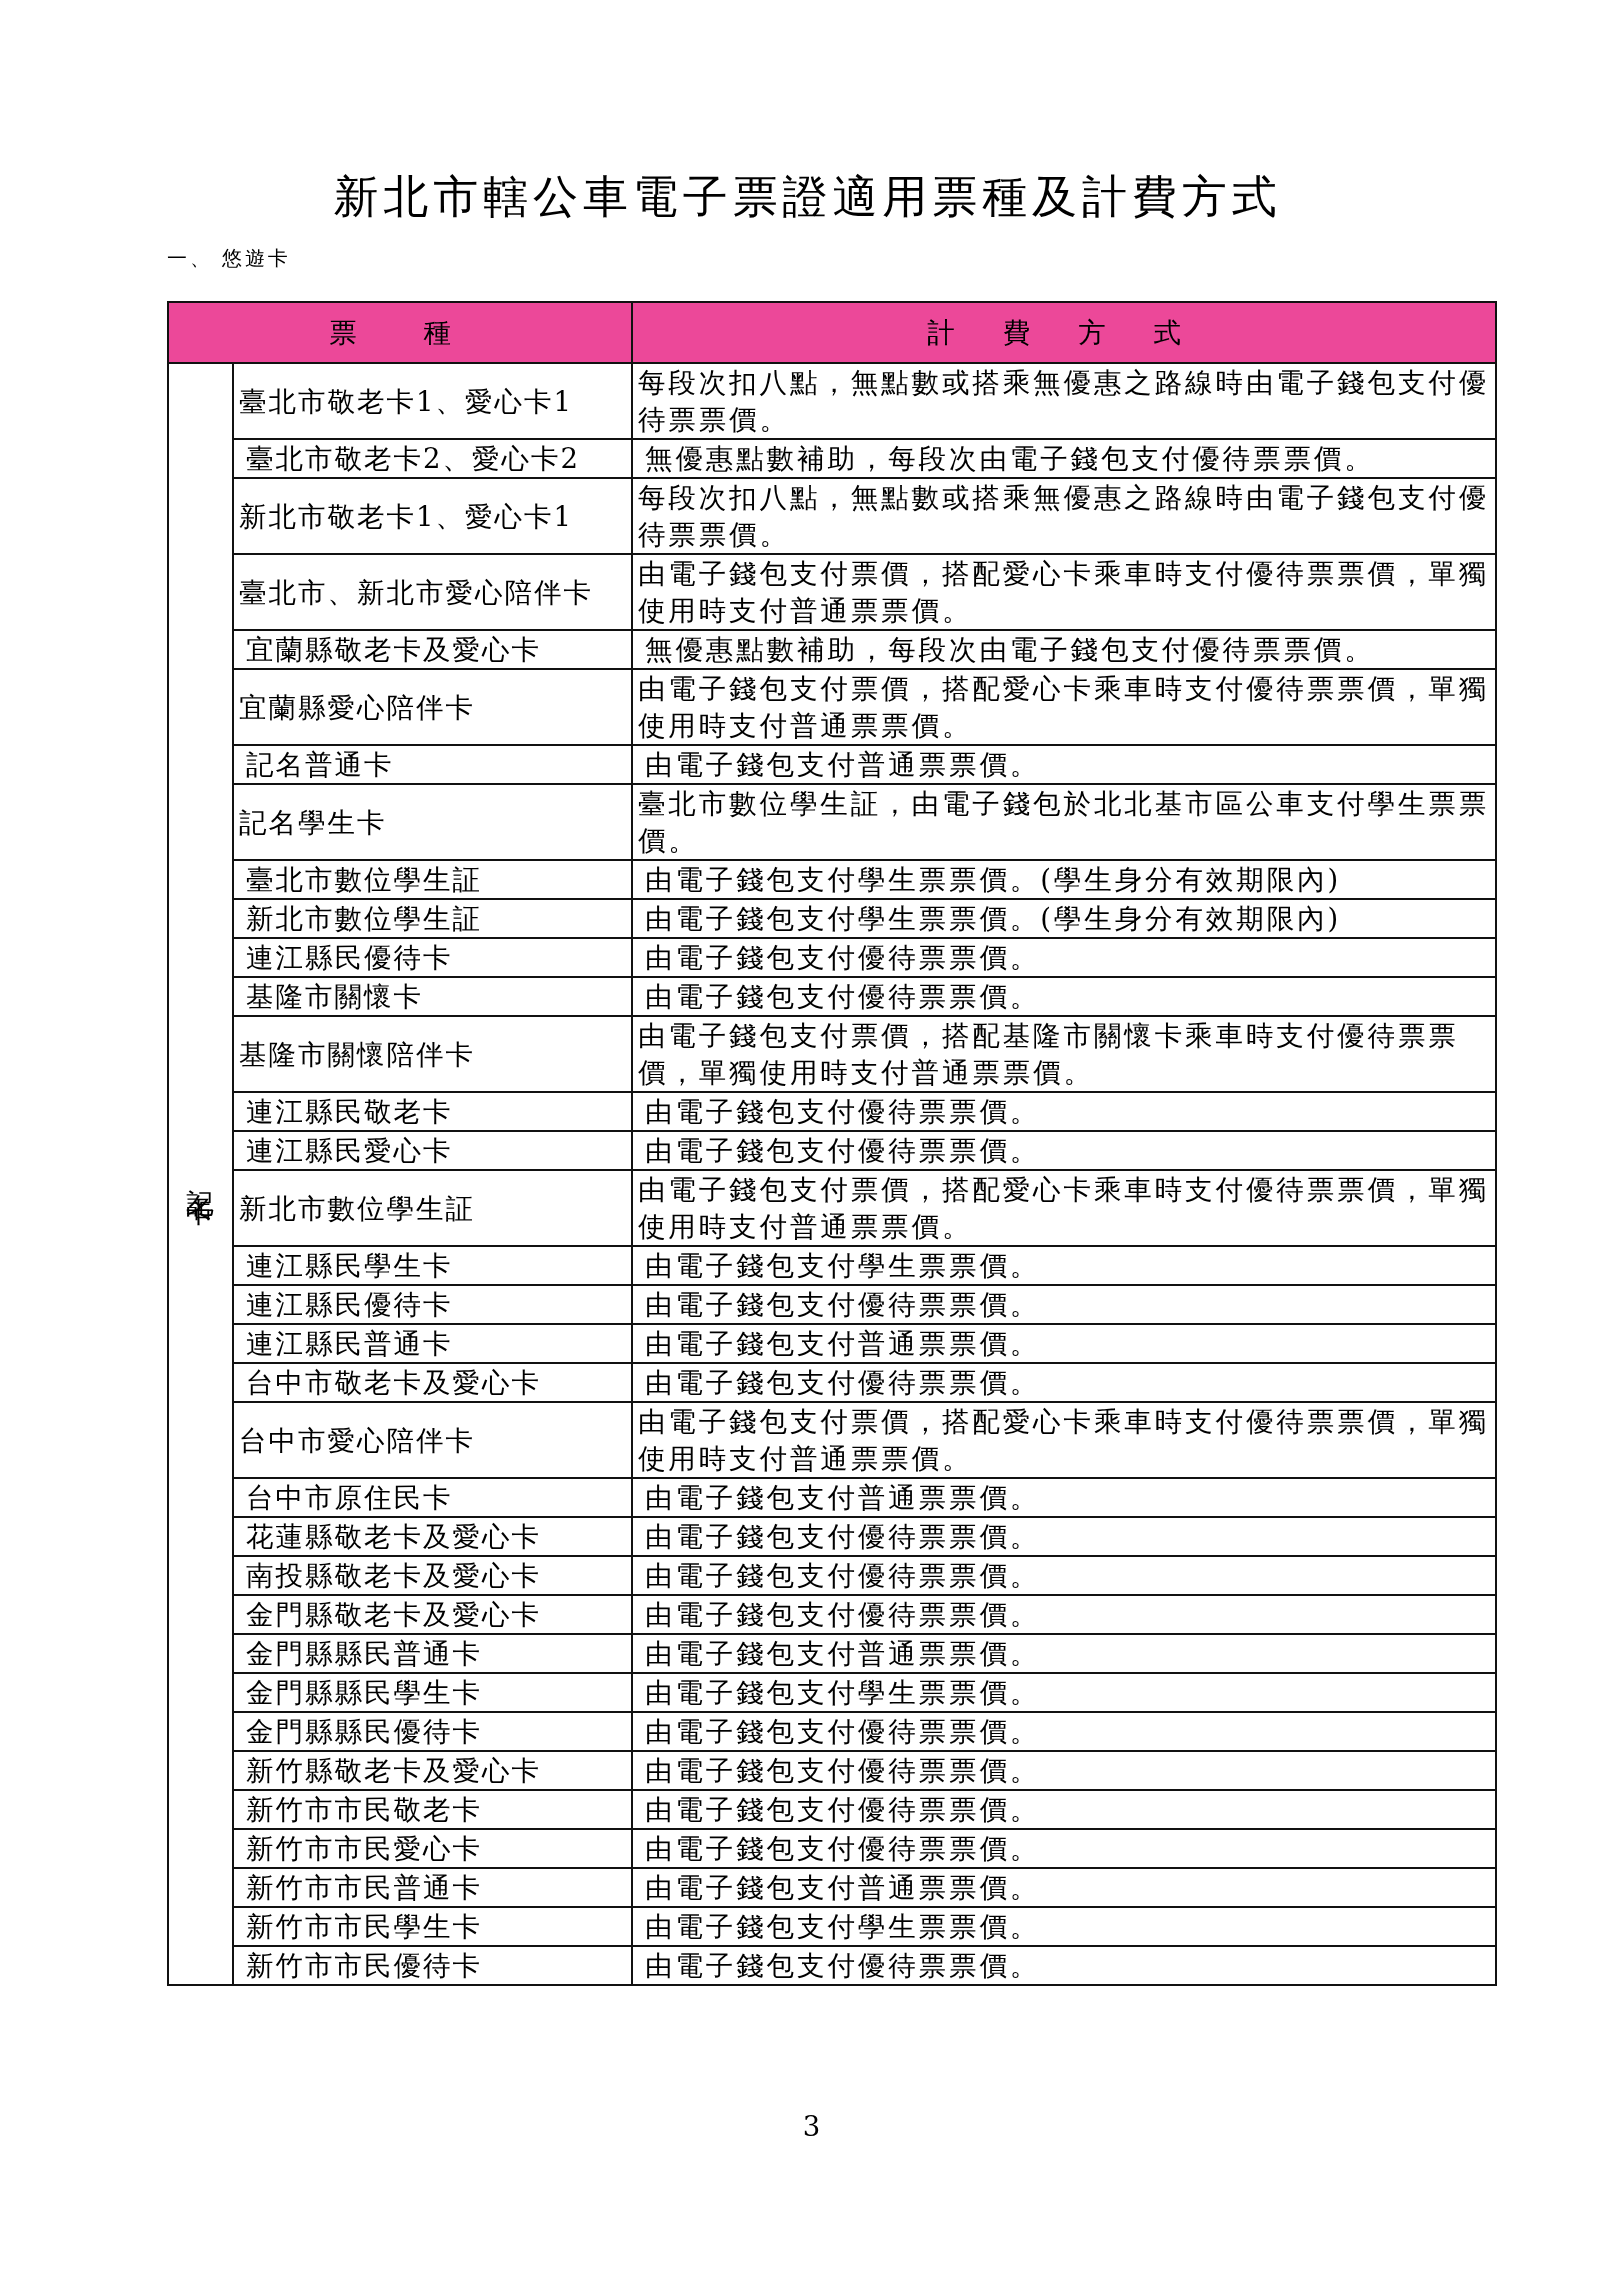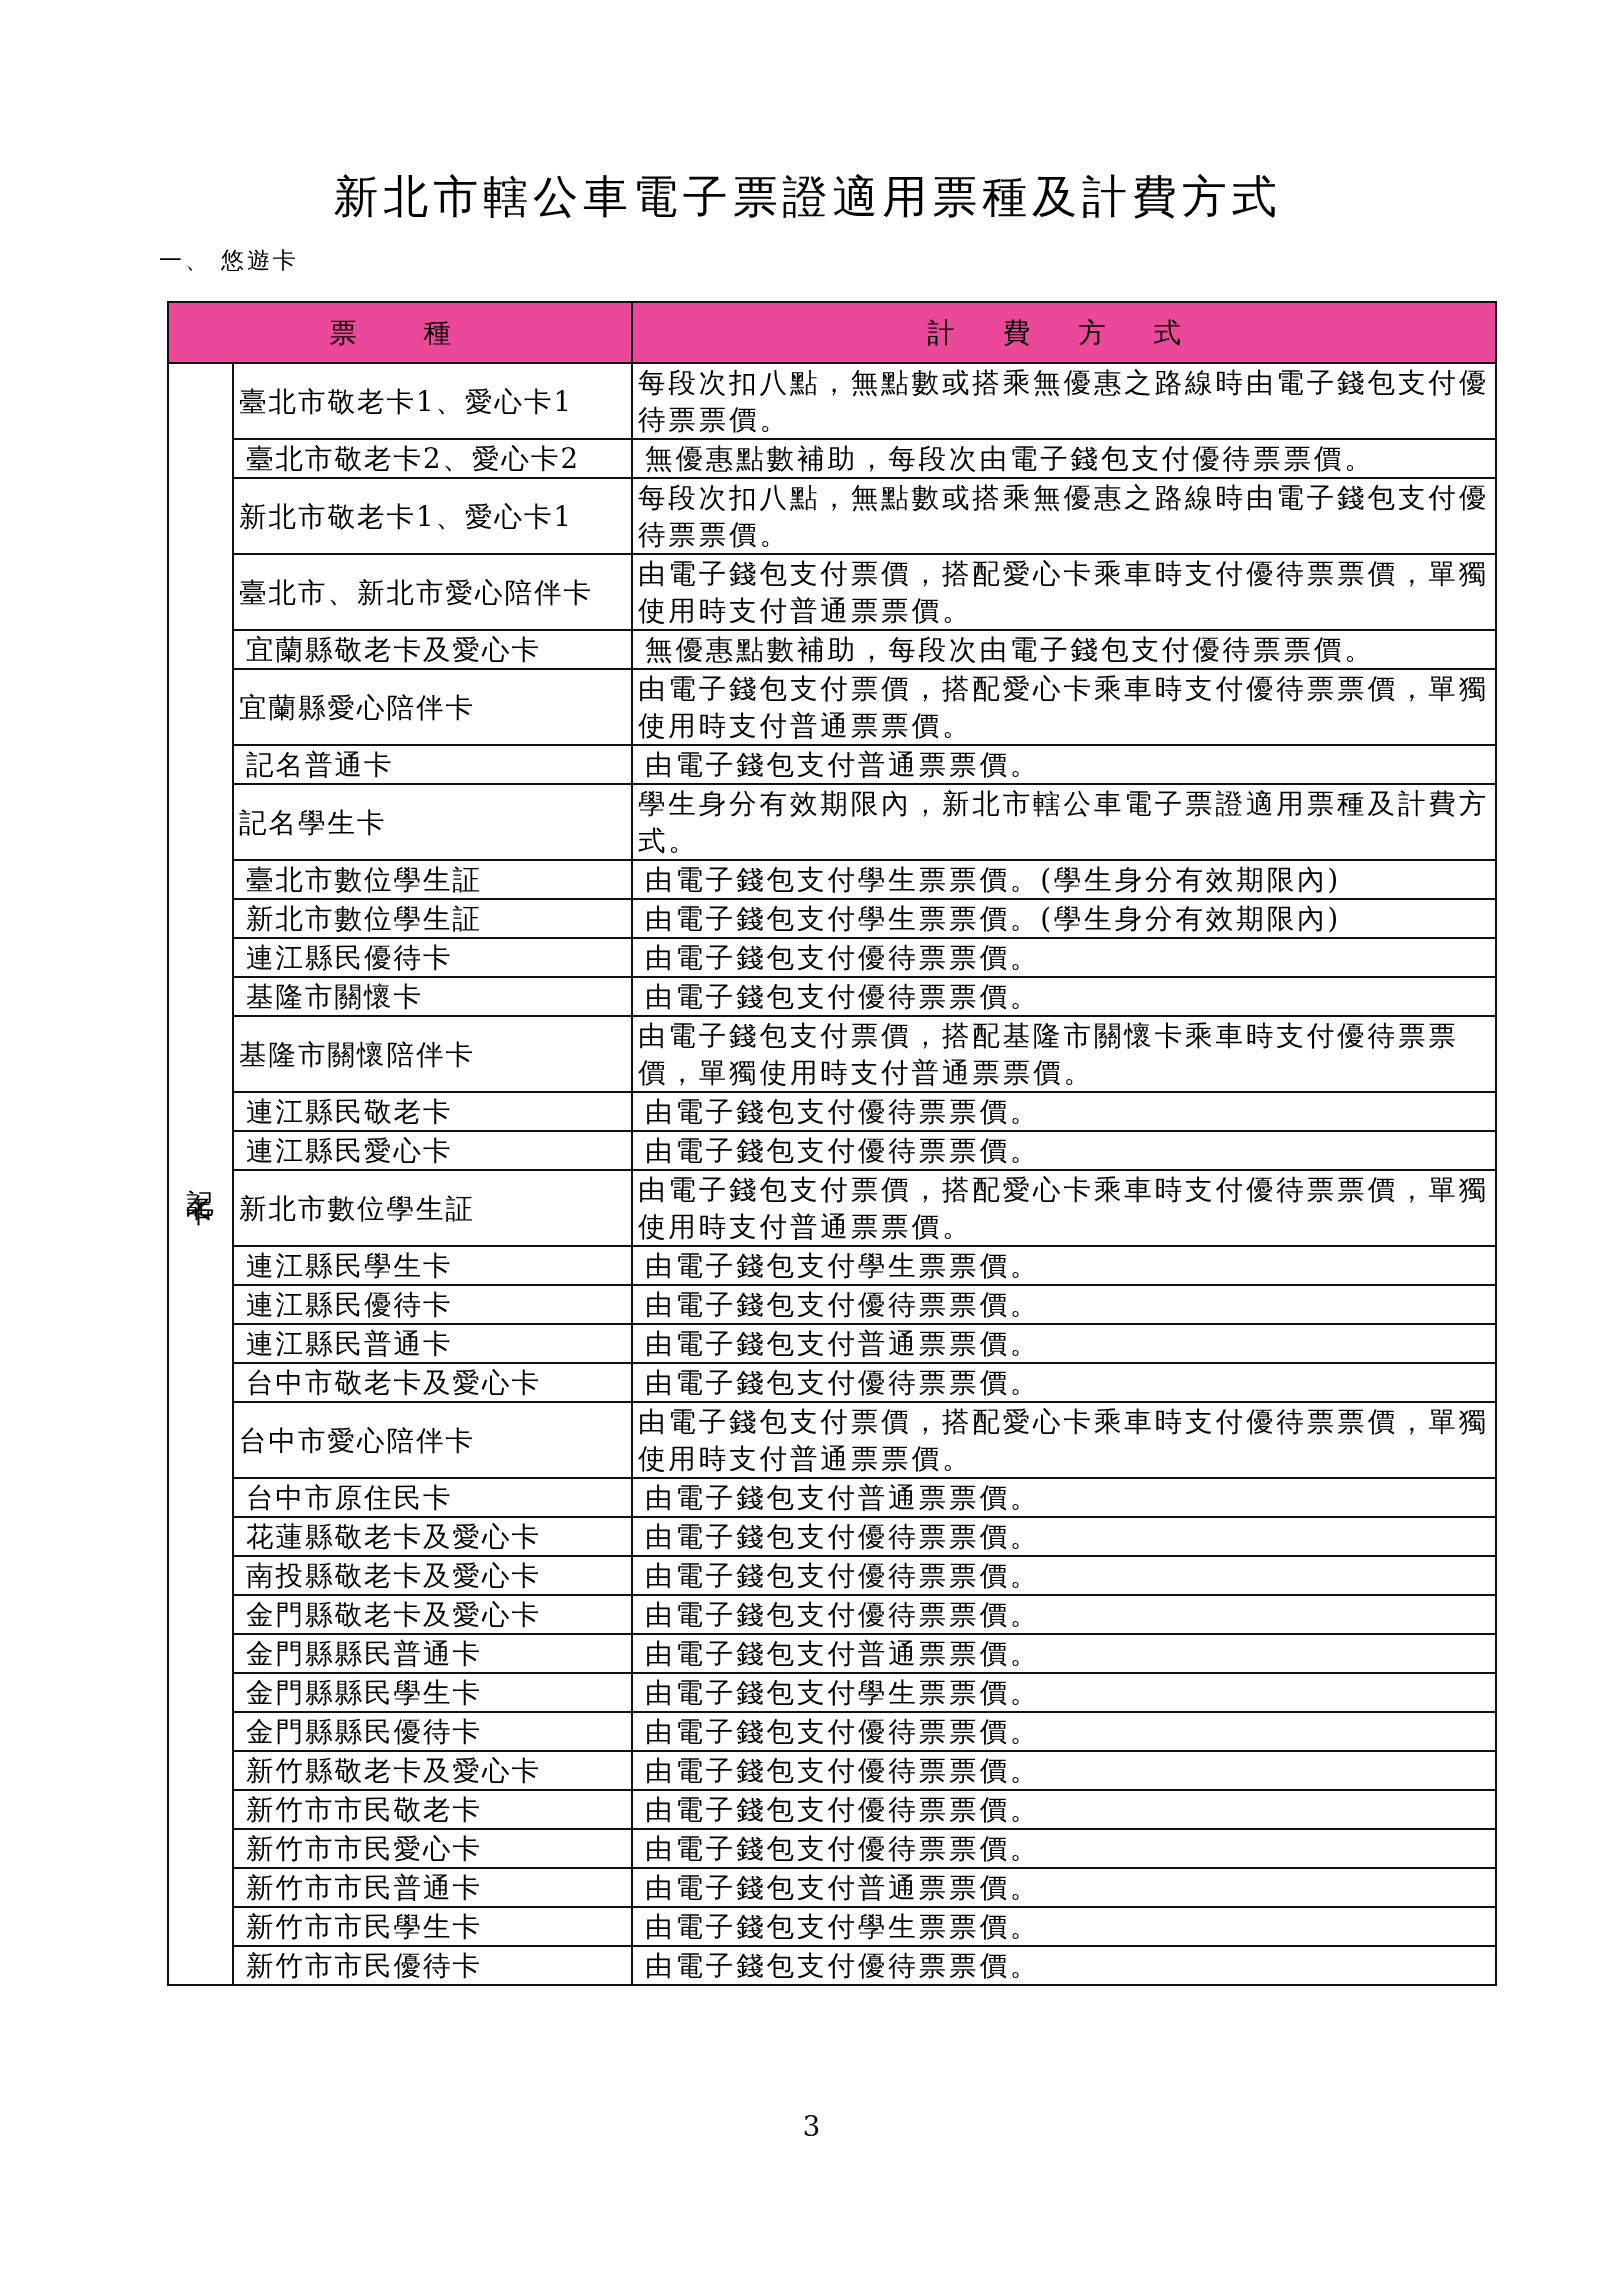--- a/index.html
+++ b/index.html
@@ -1,20 +1,20 @@
 <!DOCTYPE html>
 <html style="font-size:7.9px"><head>
 <meta charset="utf-8">
 <style>
   html, body { margin:0; padding:0; background:#ffffff; }
   body { width:1623px; height:2295px; position:relative; overflow:hidden;
          font-family:"DejaVu Serif","Liberation Serif",serif; color:#000; }
   .title { position:absolute; left:0; width:1615px; top:167px; text-align:center;
            font-size:45px; letter-spacing:4.9px; }
-  .section { position:absolute; left:159px; top:245px; font-size:23px; letter-spacing:2.9px; }
+  .section { position:absolute; left:167px; top:245px; font-size:20px; letter-spacing:2.9px; }
   table.fare { position:absolute; left:167px; top:301px; width:1328px;
                border-collapse:collapse; table-layout:fixed; }
   table.fare td, table.fare th { border:2.5px solid #111; font-weight:normal;
                font-size:27.5px; line-height:37px; padding:0 4.9px; vertical-align:middle; }
   table.fare th { background:#ec4899; height:59px; text-align:center; letter-spacing:19.6px; }
   col.c-group { width:65px; }
   col.c-name { width:399px; }
   col.c-desc { width:864px; }
   td.group { text-align:center; writing-mode:vertical-rl; text-orientation:upright;
              letter-spacing:4.9px; padding:0; }
@@ -68,21 +68,21 @@
       <tr class="r2">
         <td class="name">宜蘭縣愛心陪伴卡</td>
         <td class="desc">由電子錢包支付票價，搭配愛心卡乘車時支付優待票票價，單獨使用時支付普通票票價。</td>
       </tr>
       <tr class="r1">
         <td class="name">記名普通卡</td>
         <td class="desc">由電子錢包支付普通票票價。</td>
       </tr>
       <tr class="r2">
         <td class="name">記名學生卡</td>
-        <td class="desc">學生身分有效期限內，新北市轄公車電子票證適用票種及計費方式。</td>
+        <td class="desc">臺北市數位學生証，由電子錢包於北北基市區公車支付學生票票價。</td>
       </tr>
       <tr class="r1">
         <td class="name">臺北市數位學生証</td>
         <td class="desc">由電子錢包支付學生票票價。(學生身分有效期限內)</td>
       </tr>
       <tr class="r1">
         <td class="name">新北市數位學生証</td>
         <td class="desc">由電子錢包支付學生票票價。(學生身分有效期限內)</td>
       </tr>
       <tr class="r1">

